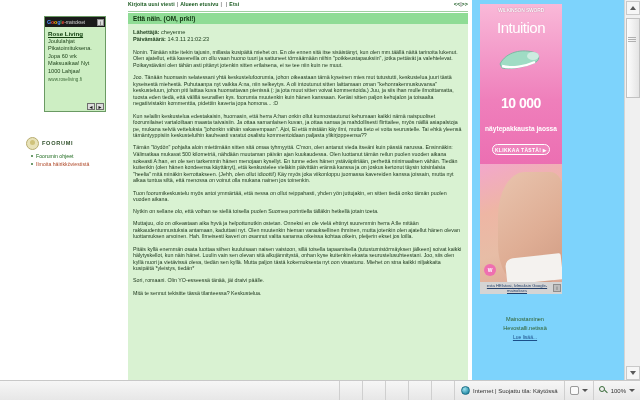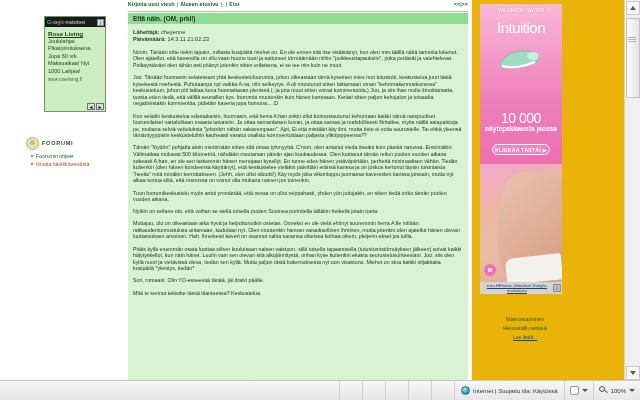--- a/index.html
+++ b/index.html
@@ -97,21 +97,21 @@
   .forum-ic{width:11px;height:11px;border-radius:50%;background:#e8e2b8;border:1px solid #b8ad70;position:relative;}
   .forum-ic:after{content:"";position:absolute;left:2.5px;top:2.5px;width:5px;height:5px;border-radius:50%;background:#cfc27a;}
   .forum-title{font-size:5.6px;font-weight:bold;color:#2f4f2a;letter-spacing:.7px;}
   .forum-links{margin:3px 0 0 5px;padding:0;list-style:none;}
   .forum-links li{font-size:5.2px;line-height:8px;color:#2a6b2a;white-space:nowrap;position:relative;padding-left:5px;}
   .forum-links li:before{content:"";position:absolute;left:0;top:3px;width:2px;height:2px;background:#3d7a3d;border-radius:50%;}
   .forum-links a{color:#1f6b1f;text-decoration:none;}
   .forum-links a.warn{color:#b04a2a;}
 
   
-  .rightcol{position:absolute;left:472px;top:0px;width:160px;height:381px;background:#eab308;}
+  .rightcol{position:absolute;left:472px;top:0px;width:160px;height:381px;background:#7dd3fc;}
 
   .adbanner{
     position:absolute;left:8px;top:4px;width:82px;height:160px;
     background:linear-gradient(180deg,#f9b9d8 0%,#f49ecb 28%,#ef7fbb 60%,#ec6fb2 100%);
     overflow:hidden;box-sizing:border-box;
   }
   .adb-brand{
     position:absolute;left:5px;top:4px;width:72px;height:11px;
     font-size:5px;font-weight:bold;color:#ffffff;text-align:center;
     letter-spacing:-.2px;line-height:5.5px;
@@ -119,22 +119,22 @@
   }
   .adb-intuition{
     position:absolute;left:3px;top:16px;width:76px;
     font-size:15px;color:#ffffff;text-align:center;line-height:15px;
     letter-spacing:-.5px;
   }
   .razor{
     position:absolute;left:16px;top:40px;width:48px;height:30px;
   }
   .adb-10000{
-    position:absolute;left:0;top:107px;width:82px;text-align:center;
-    font-size:14px;font-weight:normal;color:#ffffff;line-height:14px;letter-spacing:-.5px;
+    position:absolute;left:0;top:92px;width:82px;text-align:center;
+    font-size:14px;font-weight:bold;color:#ffffff;line-height:14px;letter-spacing:-.5px;
   }
   .adb-sub{
     position:absolute;left:0;top:121px;width:82px;text-align:center;
     font-size:6.6px;font-weight:bold;color:#ffffff;line-height:8px;
   }
   .adb-cta{
     position:absolute;left:12px;top:140px;width:58px;height:11px;
     border:1px solid #ffffff;border-radius:6px;
     background:rgba(255,255,255,.12);
     font-size:5px;font-weight:bold;color:#ffffff;letter-spacing:.3px;

